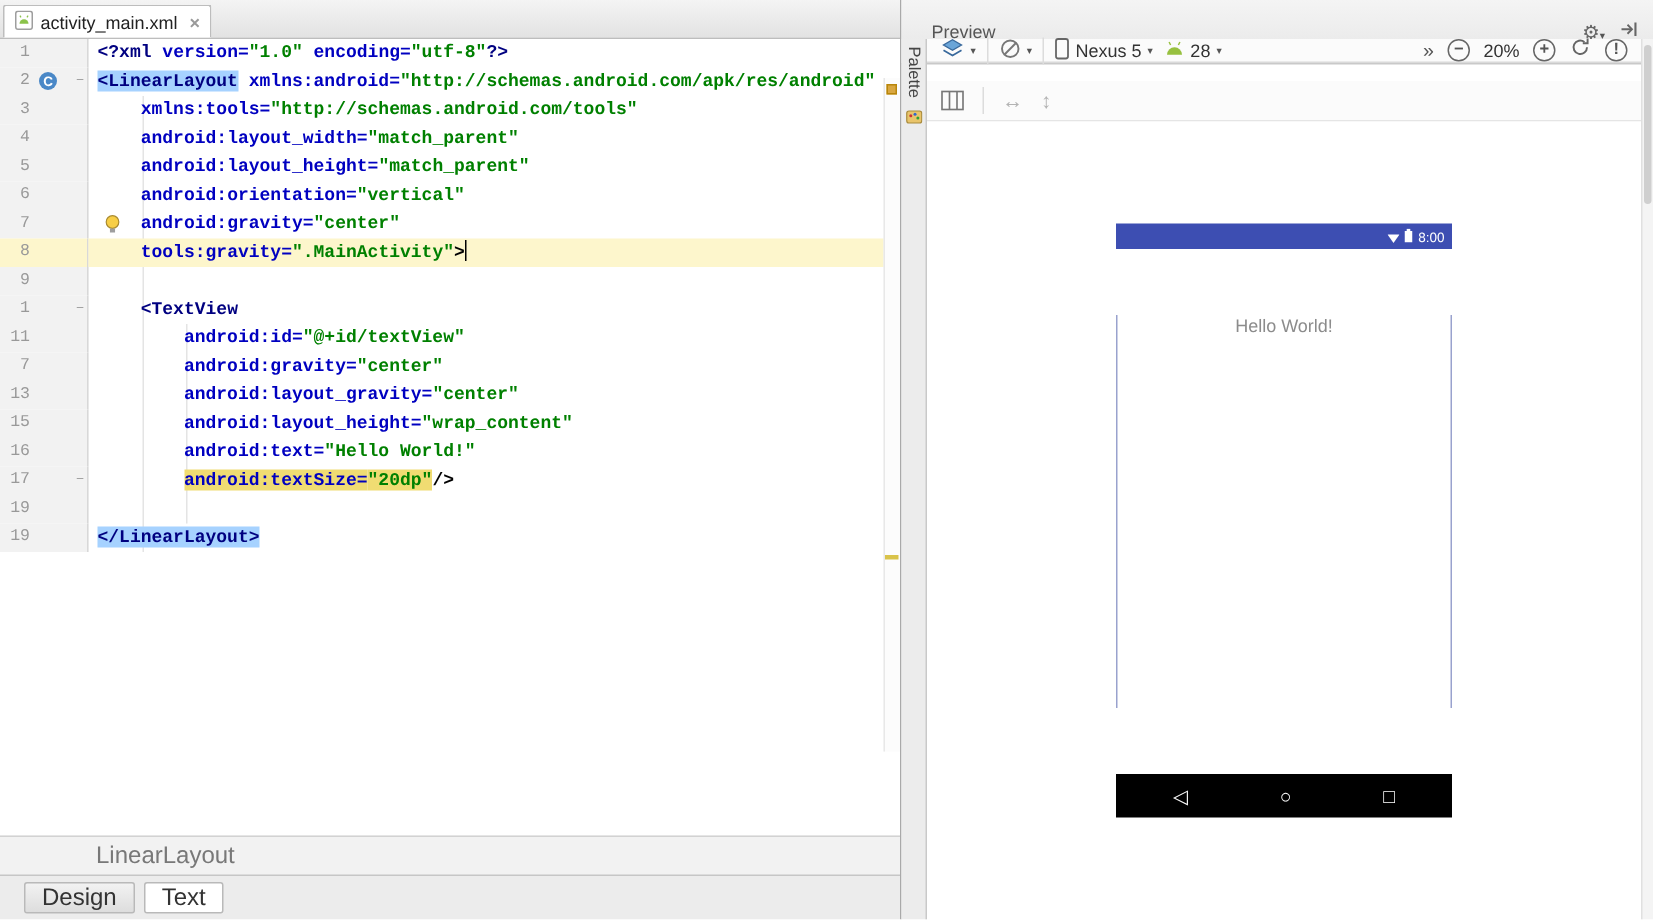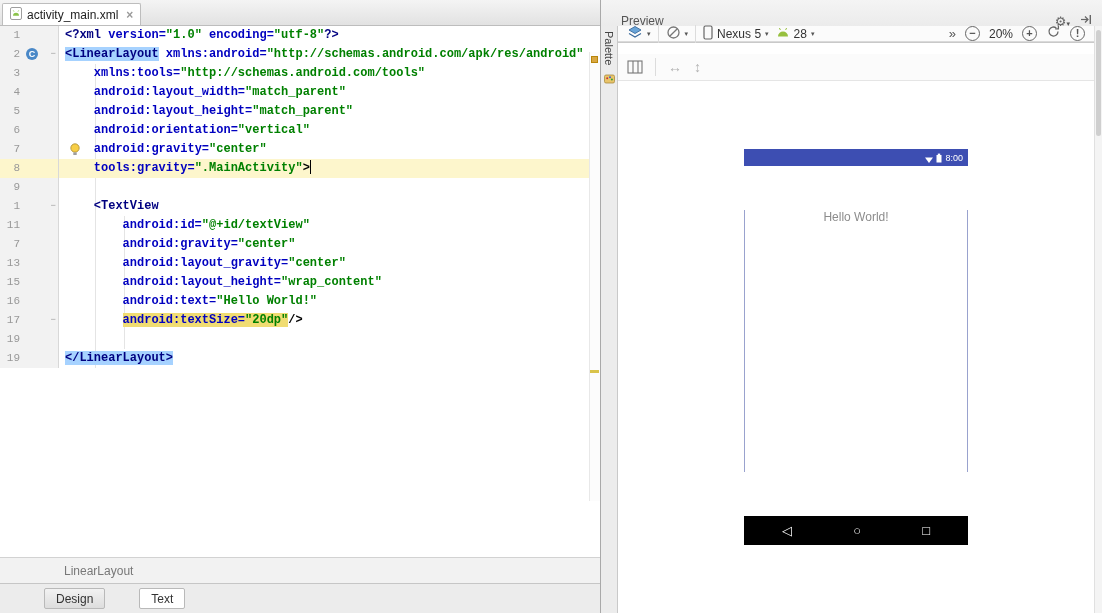--- a/index.html
+++ b/index.html
@@ -41,25 +41,25 @@
   .caret { display:inline-block; width:1px; height:14px; background:#000; vertical-align:-3px; }
 
   .stripe { position:absolute; right:0; top:26px; bottom:56px; width:11px; background:#FCFCFC;
             border-left:1px solid #E8E8E8; z-index:2; }
   .stripe-square { position:absolute; right:2px; top:4px; width:7px; height:7px;
                    background:var(--error-stripe-mark,#D9A741); border:1px solid #B8860B; }
   .stripe-tick { position:absolute; right:1px; top:318px; width:9px; height:3px; background:#D9C34A; }
 
   .status-breadcrumb { position:absolute; left:0; right:0; bottom:30px; height:26px; background:#F2F2F2;
                        border-top:1px solid #D2D2D2; display:flex; align-items:center;
-                       padding-left:64px; font-size:12px; color:#787878;text-align:center; }
+                       padding-left:64px; font-size:16px; color:#787878;text-align:center; }
   .bottom-tabbar { position:absolute; left:0; right:0; bottom:0; height:30px; background:#ECECEC;
                    border-top:1px solid #C6C6C6; display:flex; align-items:center; padding-left:16px; gap:6px; }
-  .btab { height:21px; padding:0 11px; display:flex; align-items:center; font-size:12px; color:#333;
-          background:linear-gradient(#F2F2F2,#DDDDDD); border:1px solid #B9B9B9; border-radius:2px; cursor:pointer;margin-left:28px; }
+  .btab { height:21px; padding:0 11px; display:flex; align-items:center; font-size:16px; color:#333;
+          background:linear-gradient(#F2F2F2,#DDDDDD); border:1px solid #B9B9B9; border-radius:2px; cursor:pointer; }
   .btab.active { background:#FFF; }
 
   
   .right-pane { position:absolute; left:600px; top:0; width:502px; height:613px;
                 border-left:1px solid #A9A9A9; background:#fff; }
   .preview-header { position:absolute; left:0; right:0; top:0; height:43px;
                     background:linear-gradient(#F4F4F4,#E6E6E6); border-bottom:1px solid #C9C9C9;
                     display:flex; align-items:center; padding:0 10px 0 20px; font-size:12px; color:#555; }
   .header-icons { margin-left:auto; display:flex; gap:10px; align-items:center; color:#666; }
   .gear { font-size:13px; line-height:1; cursor:pointer; }

